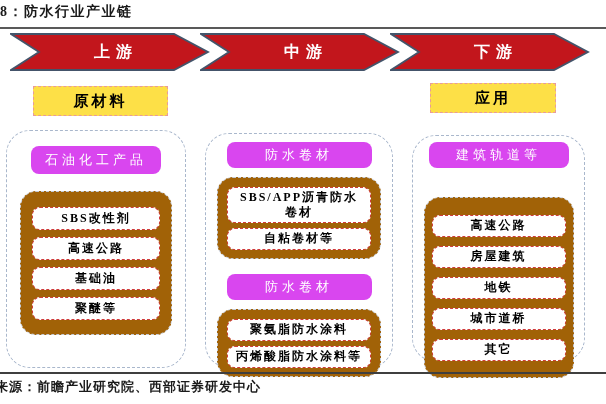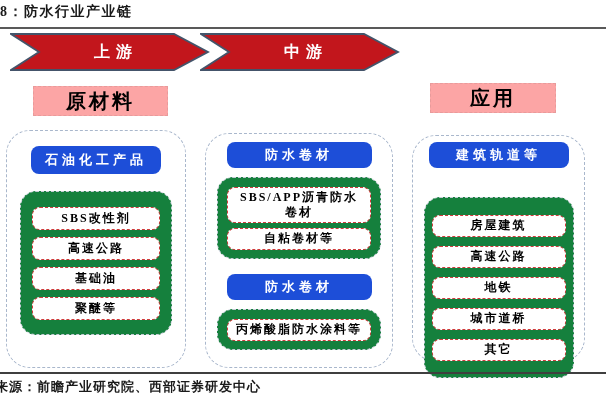--- a/index.html
+++ b/index.html
@@ -72,23 +72,23 @@
     letter-spacing: 6px;
   }
   .arrow-1 { left: 10px; }
   .arrow-2 { left: 200px; }
   .arrow-3 { left: 390px; }
 
   
   .category-box {
     position: absolute;
     border: 1.5px dashed #e89b9b;
-    background: #fca5a5;
+    background: #fde047;
     color: #000000;
-    font-size: 20px;
+    font-size: 15px;
     font-weight: bold;
     letter-spacing: 3px;
     display: flex;
     align-items: center;
     justify-content: center;
   }
   .category-1 { left: 33px;  top: 86px; width: 135px; height: 30px; }
   .category-2 { left: 222px; top: 84px; width: 139px; height: 30px; }
   .category-3 { left: 430px; top: 83px; width: 126px; height: 30px; }
 
@@ -100,40 +100,40 @@
     background: #ffffff;
     display: flex;
     flex-direction: column;
     align-items: center;
   }
   .col-0 { left: 6px;   top: 130px; width: 180px; height: 238px; padding-top: 15px; }
   .col-1 { left: 205px; top: 133px; width: 188px; height: 235px; padding-top: 8px; }
   .col-2 { left: 412px; top: 135px; width: 173px; height: 227px; padding-top: 6px; }
 
   .group-header {
-    background: #1d4ed8;
+    background: #d946ef;
     color: #ffffff;
     border-radius: 8px;
     font-size: 13px;
-    font-weight: bold;
+    font-weight: normal;
     letter-spacing: 4px;
     display: flex;
     align-items: center;
     justify-content: center;
     flex: none;
   }
   .col-0 .group-header { width: 130px; height: 28px; margin-bottom: 17px; }
   .col-1 .group-header { width: 145px; height: 26px; margin-bottom: 9px; margin-top: 0; }
   .col-1 .group-header + .group-box + .group-header { margin-top: 8px; }
   .col-2 .group-header { width: 140px; height: 26px; margin-bottom: 29px; }
 
   .group-box {
     border: 1.5px dashed #c6ccd7;
     border-radius: 16px;
-    background: #15803d;
+    background: #a16207;
     display: flex;
     flex-direction: column;
     align-items: center;
     justify-content: center;
     flex: none;
   }
   .col-0 .group-box { width: 152px; padding: 11px 0; }
   .col-1 .group-box { width: 164px; padding: 6px 0; margin-bottom: 7px; }
   .col-2 .group-box { width: 150px; padding: 12px 0; }
 
@@ -169,20 +169,26 @@
       <polygon points="1,1 164,1 198,19 164,37 1,37 29,19" fill="#c2161c" stroke="#44546a" stroke-width="1.8"></polygon>
     </svg>
     <div class="arrow-label">上游</div>
   </div>
   <div class="arrow arrow-2">
     <svg width="200" height="38" viewBox="0 0 200 38">
       <polygon points="1,1 164,1 198,19 164,37 1,37 29,19" fill="#c2161c" stroke="#44546a" stroke-width="1.8"></polygon>
     </svg>
     <div class="arrow-label">中游</div>
   </div>
+  <div class="arrow arrow-3">
+    <svg width="200" height="38" viewBox="0 0 200 38">
+      <polygon points="1,1 164,1 198,19 164,37 1,37 29,19" fill="#c2161c" stroke="#44546a" stroke-width="1.8"></polygon>
+    </svg>
+    <div class="arrow-label">下游</div>
+  </div>
 
   <div class="category-box category-1">原材料</div>
   <div class="category-box category-3">应用</div>
 
   <div class="stage-col col-0">
       <div class="group-header">石油化工产品</div>
       <div class="group-box">
         <div class="item">SBS改性剂</div>
         <div class="item">高速公路</div>
         <div class="item">基础油</div>
@@ -190,28 +196,29 @@
       </div>
     </div>
   <div class="stage-col col-1">
       <div class="group-header">防水卷材</div>
       <div class="group-box">
         <div class="item">SBS/APP沥青防水卷材</div>
         <div class="item">自粘卷材等</div>
       </div>
       <div class="group-header">防水卷材</div>
       <div class="group-box">
+        <div class="item">聚氨脂防水涂料</div>
         <div class="item">丙烯酸脂防水涂料等</div>
       </div>
     </div>
   <div class="stage-col col-2">
       <div class="group-header">建筑轨道等</div>
       <div class="group-box">
+        <div class="item">高速公路</div>
         <div class="item">房屋建筑</div>
-        <div class="item">高速公路</div>
         <div class="item">地铁</div>
         <div class="item">城市道桥</div>
         <div class="item">其它</div>
       </div>
     </div>
 
   <div class="rule-bottom"></div>
   <div class="source-line">来源：前瞻产业研究院、西部证券研发中心</div>
 
 </div>

